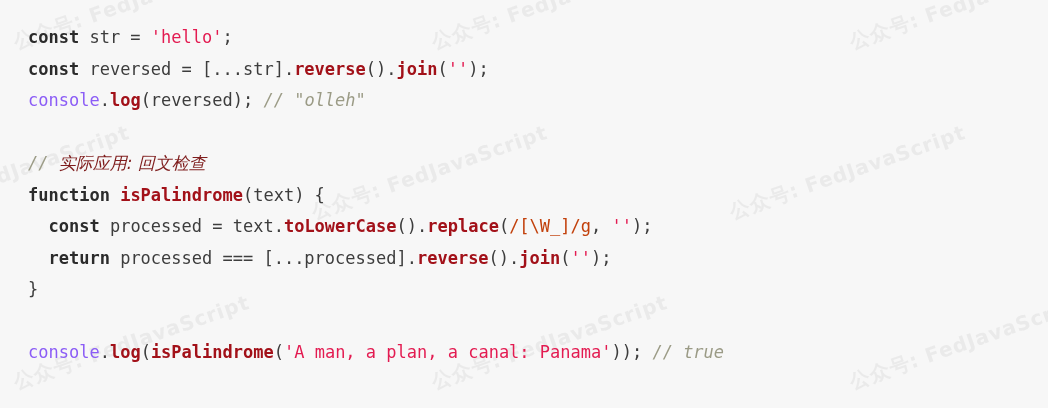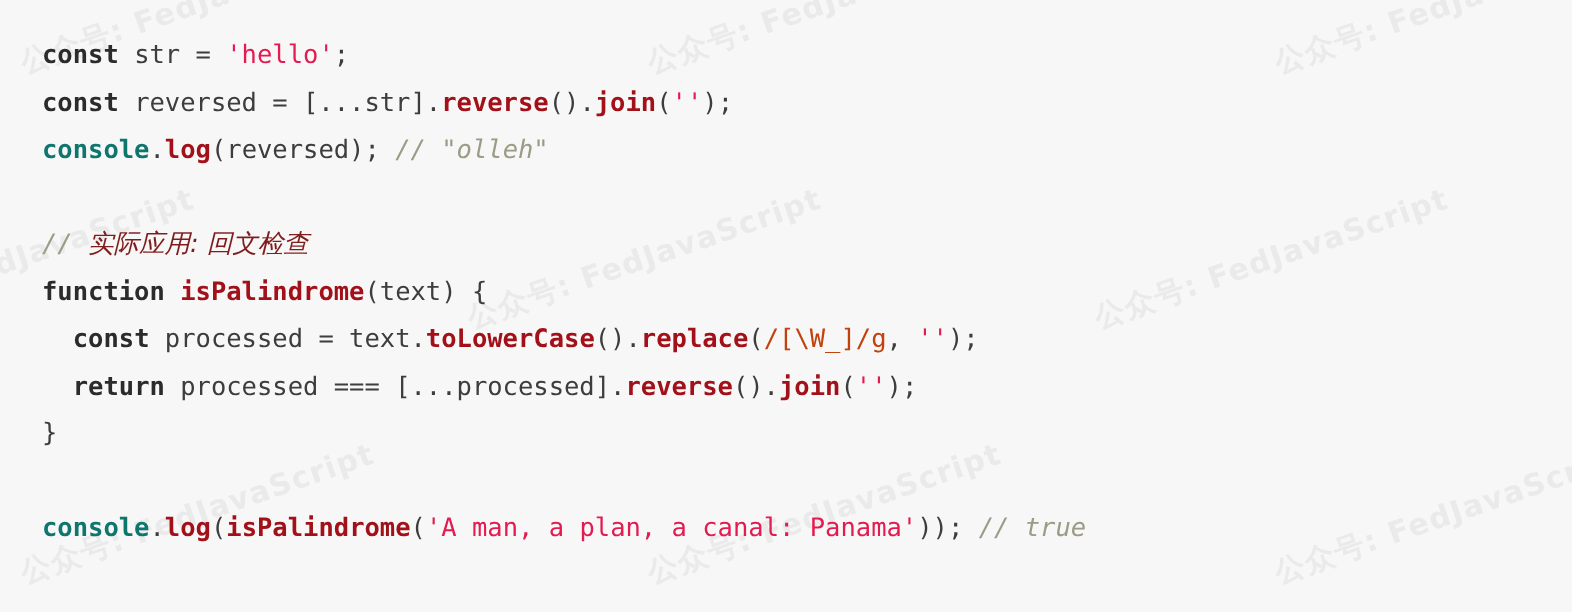--- a/index.html
+++ b/index.html
@@ -58,21 +58,21 @@
     min-height: 31.5px;
   }
   .blank { height: 31.5px; }
 
   
   .kw      { color: #2b2b2b; font-weight: bold; }
   .plain   { color: #3d3d3d; }
   .punc    { color: #3d3d3d; }
   .str     { color: #e31b51; }
   .fn      { color: #a21119; font-weight: bold; text-align: right; }
-  .obj     { color: #0f766e; font-weight: bold; }
+  .obj     { color: #8b5cf6; }
   .regex   { color: #c2410c; }
   .cmt     { color: #9b9b86; font-style: italic; }
   .cmt-cn  { color: #7f1d1d; font-style: italic; font-family: "DejaVu Sans", sans-serif; }
 </style>
 </head>
 <body>
 
 <div id="canvas">
 
   <div id="watermarks">

